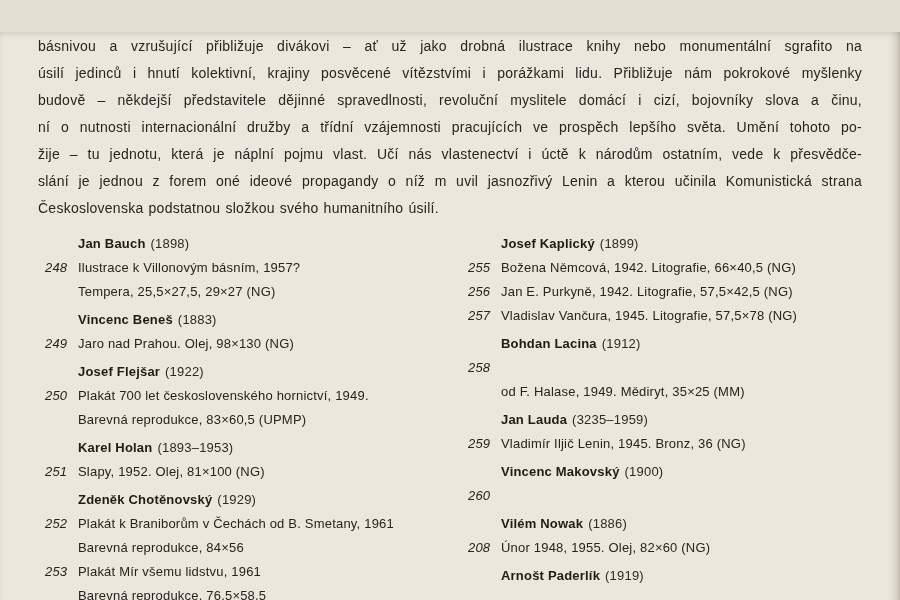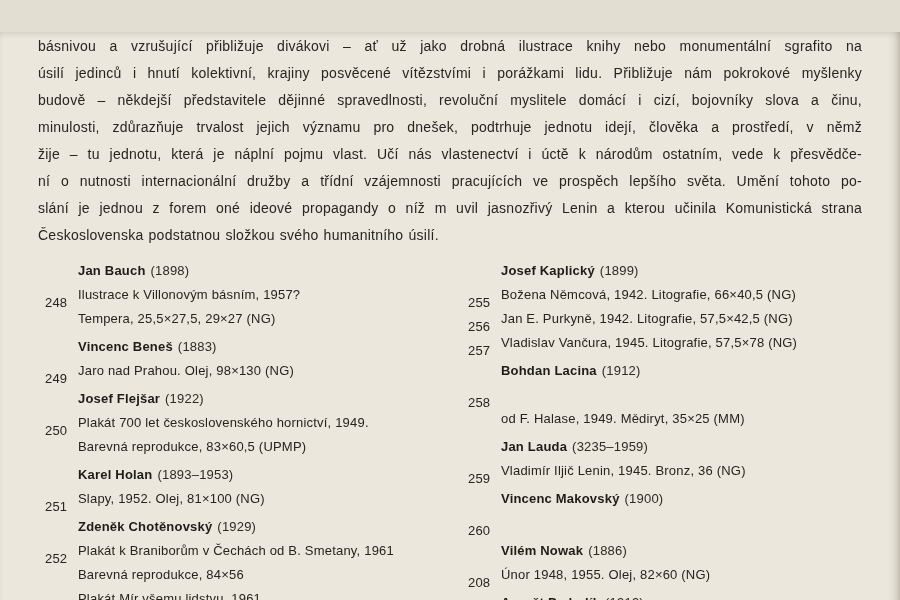--- a/index.html
+++ b/index.html
@@ -45,39 +45,39 @@
   }
   .col-left  { margin-left: 45px; width: 423px; flex: none; }
   .col-right { flex: 1; }
   .row {
     position: relative;
     height: 24px; line-height: 24px;
     padding-left: 33px;
     white-space: nowrap;
   }
   .row .num {
-    position: absolute; left: 0; top: 8px;
+    position: absolute; left: 0; top: 0;
     font-weight: 400;
+    font-style: italic;
   }
   .row.artist { font-weight: 700; margin-top: 4px; color: #1e1c17; }
   .col > .row.artist:first-child { margin-top: 0; }
   .row.artist .years { font-weight: 400; margin-left: 5px; color: #2c2a23; }
 </style>
 </head>
 <body>
 
 <div class="page">
 
   <div class="paragraph">
     <div class="pline">básnivou a vzrušující přibližuje divákovi – ať už jako drobná ilustrace knihy nebo monumentální sgrafito na</div>
     <div class="pline">úsilí jedinců i hnutí kolektivní, krajiny posvěcené vítězstvími i porážkami lidu. Přibližuje nám pokrokové myšlenky</div>
     <div class="pline">budově – někdejší představitele dějinné spravedlnosti, revoluční myslitele domácí i cizí, bojovníky slova a činu,</div>
-    <div class="pline">minulosti, zdůrazňuje trvalost jejich významu pro dnešek, podtrhuje jednotu idejí, člověka a prostředí, v němž</div>
+    <div class="pline">ní o nutnosti internacionální družby a třídní vzájemnosti pracujících ve prospěch lepšího světa. Umění tohoto po-</div>
     <div class="pline">žije – tu jednotu, která je náplní pojmu vlast. Učí nás vlastenectví i úctě k národům ostatním, vede k přesvědče-</div>
-    <div class="pline">ní o nutnosti internacionální družby a třídní vzájemnosti pracujících ve prospěch lepšího světa. Umění tohoto po-</div>
     <div class="pline">slání je jednou z forem oné ideové propagandy o níž m uvil jasnozřivý Lenin a kterou učinila Komunistická strana</div>
     <div class="pline last">Československa podstatnou složkou svého humanitního úsilí.</div>
   </div>
 
   <div class="columns">
 
     <div class="col col-left">
       <div class="row artist">
         <span class="name">Jan Bauch</span><span class="years">(1898)</span>
       </div>

